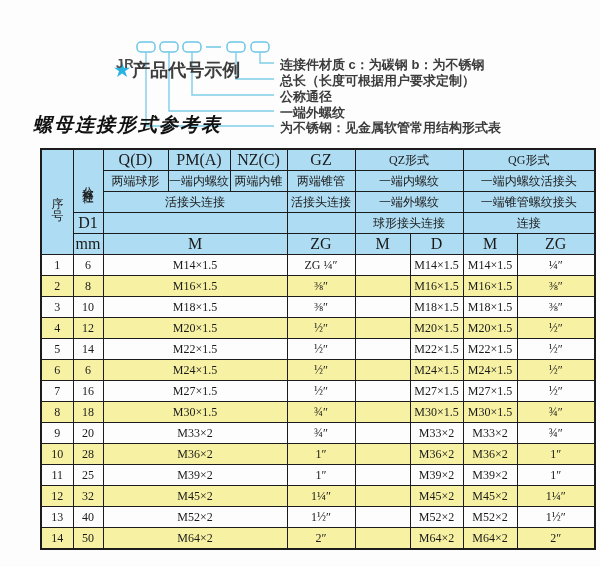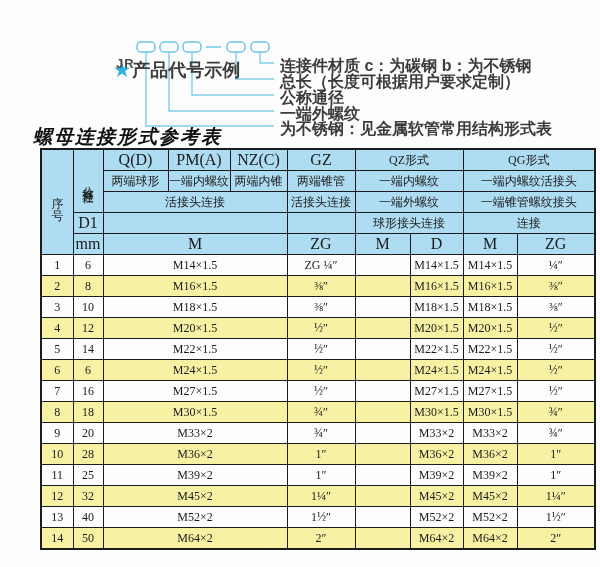--- a/index.html
+++ b/index.html
@@ -12,23 +12,23 @@
   }
   html,body{margin:0;padding:0;}
   body{
     width:600px;height:567px;position:relative;overflow:hidden;
     background:#fdfdfd;font-family:"Liberation Sans",sans-serif;color:var(--ink);
   }
   .abs{position:absolute;}
   .diagram-title{left:114px;top:16px;font-size:18px;font-weight:bold;color:#3c3c3c;margin-top:42px;}
   .diagram-title .star{color:var(--accent);margin-right:2px;}
   .jr-label{left:116px;top:36px;font-size:13px;font-weight:bold;color:#4a4a4a;letter-spacing:1px;margin-top:20px;}
-  .callout{font-size:16px;font-weight:bold;color:#3c3c3c;white-space:nowrap;left:280px;}
+  .callout{font-size:13px;font-weight:bold;color:#3c3c3c;white-space:nowrap;left:280px;}
   .page-title{
-    left:33px;top:124px;font-size:19px;font-weight:bold;font-style:italic;
+    left:33px;top:112px;font-size:19px;font-weight:bold;font-style:italic;
     font-family:"Liberation Serif",serif;color:#111;letter-spacing:2px;
   }
   table.ref{
     position:absolute;left:40px;top:148px;border-collapse:collapse;table-layout:fixed;
     border:2px solid var(--border);font-family:"Liberation Serif",serif;
   }
   table.ref td{
     border:1px solid var(--border);text-align:center;vertical-align:middle;
     padding:0;overflow:hidden;font-size:12px;color:#1a1a1a;height:20px;line-height:1.05;
   }

